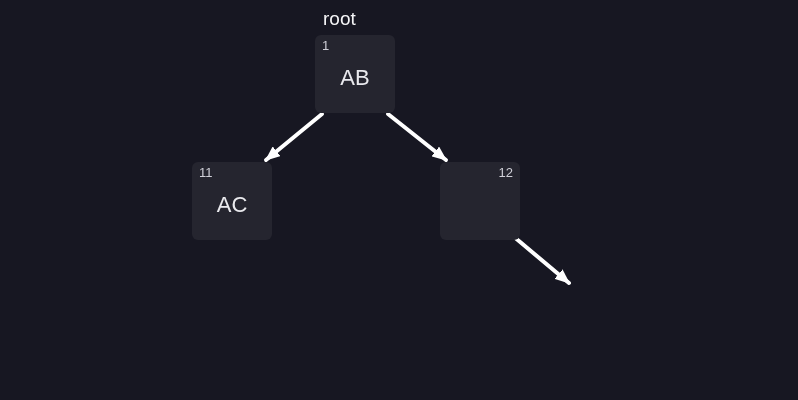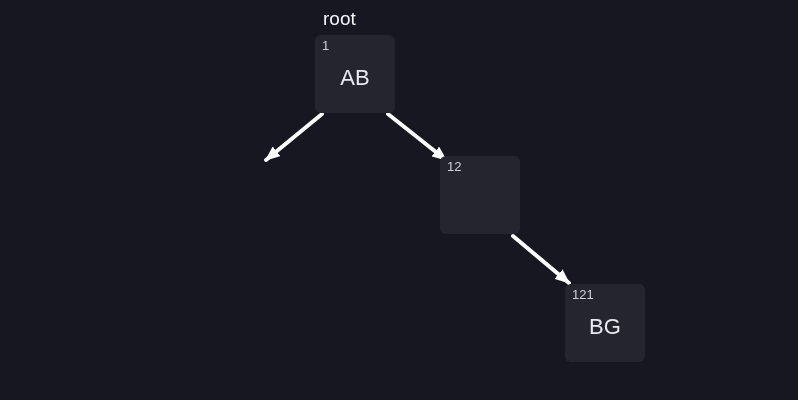--- a/index.html
+++ b/index.html
@@ -36,21 +36,21 @@
     text-align:left;
   }
   .node-label{
     flex:1;display:flex;align-items:center;justify-content:center;
     font-size:22px;line-height:1;
     color:var(--node-text);
     margin-top:-6px;
   }
   #node-ab{left:315px;top:35px;}
   #node-ac{left:192px;top:162px;}
-  #node-bc{left:440px;top:156px;}
+  #node-bc{left:440px;top:162px;align-items:flex-end;}
   #node-bg{left:565px;top:284px;}
   .root-label{
     position:absolute;
     left:323px;top:8px;
     font-size:19px;line-height:1.2;
     color:var(--root-text);
   }
 </style>
 </head>
 <body>
@@ -68,23 +68,23 @@
     <line class="edge" x1="513" y1="236" x2="569" y2="283" marker-end="url(#arrowhead)"></line>
   </svg>
 
   <div class="root-label">root</div>
 
   <div class="node" id="node-ab">
     <span class="node-id">1</span>
     <span class="node-label">AB</span>
   </div>
 
+  <div class="node" id="node-ac">
+    <span class="node-id">11</span>
+    <span class="node-label">AC</span>
+  </div>
 
   <div class="node" id="node-bc">
     <span class="node-id">12</span>
   </div>
 
-  <div class="node" id="node-bg">
-    <span class="node-id">121</span>
-    <span class="node-label">BG</span>
-  </div>
 
 </div>
 
 </body></html>

